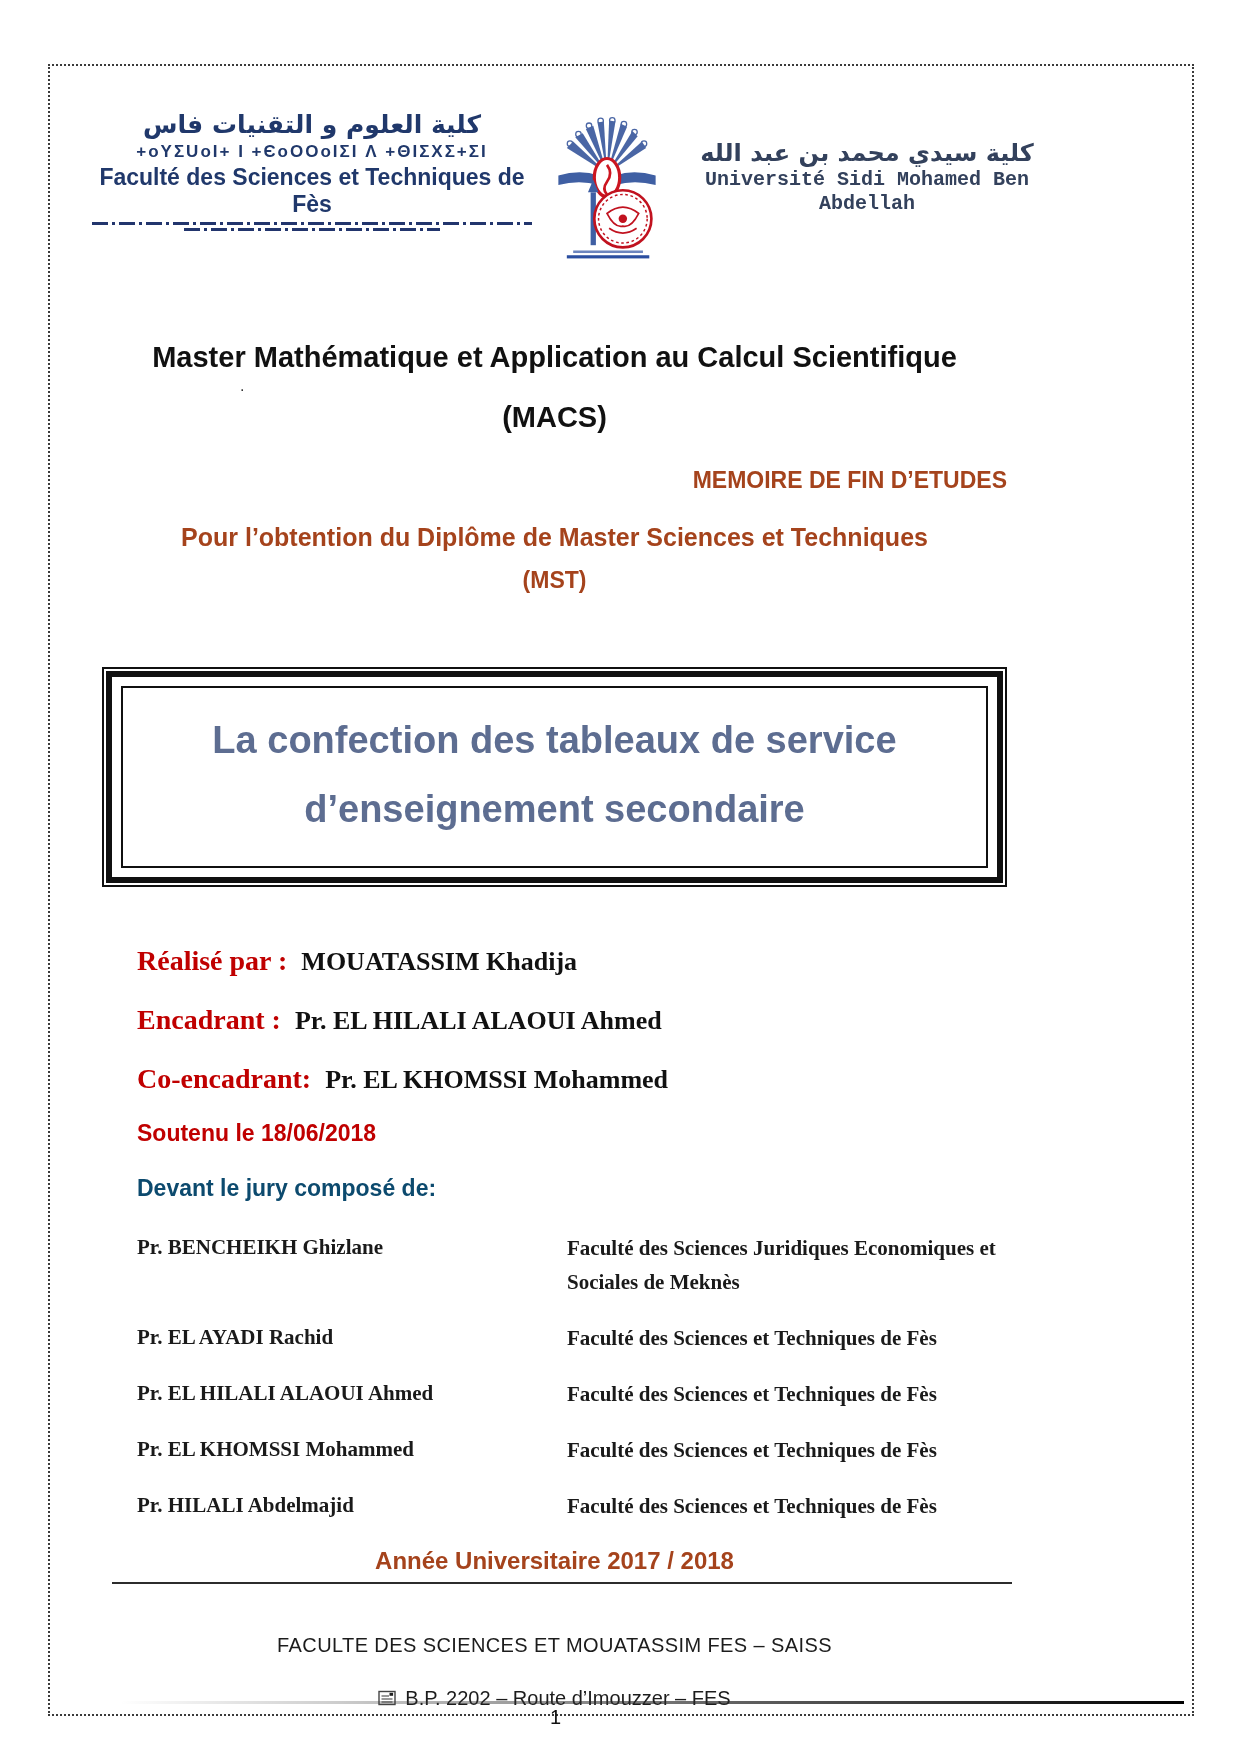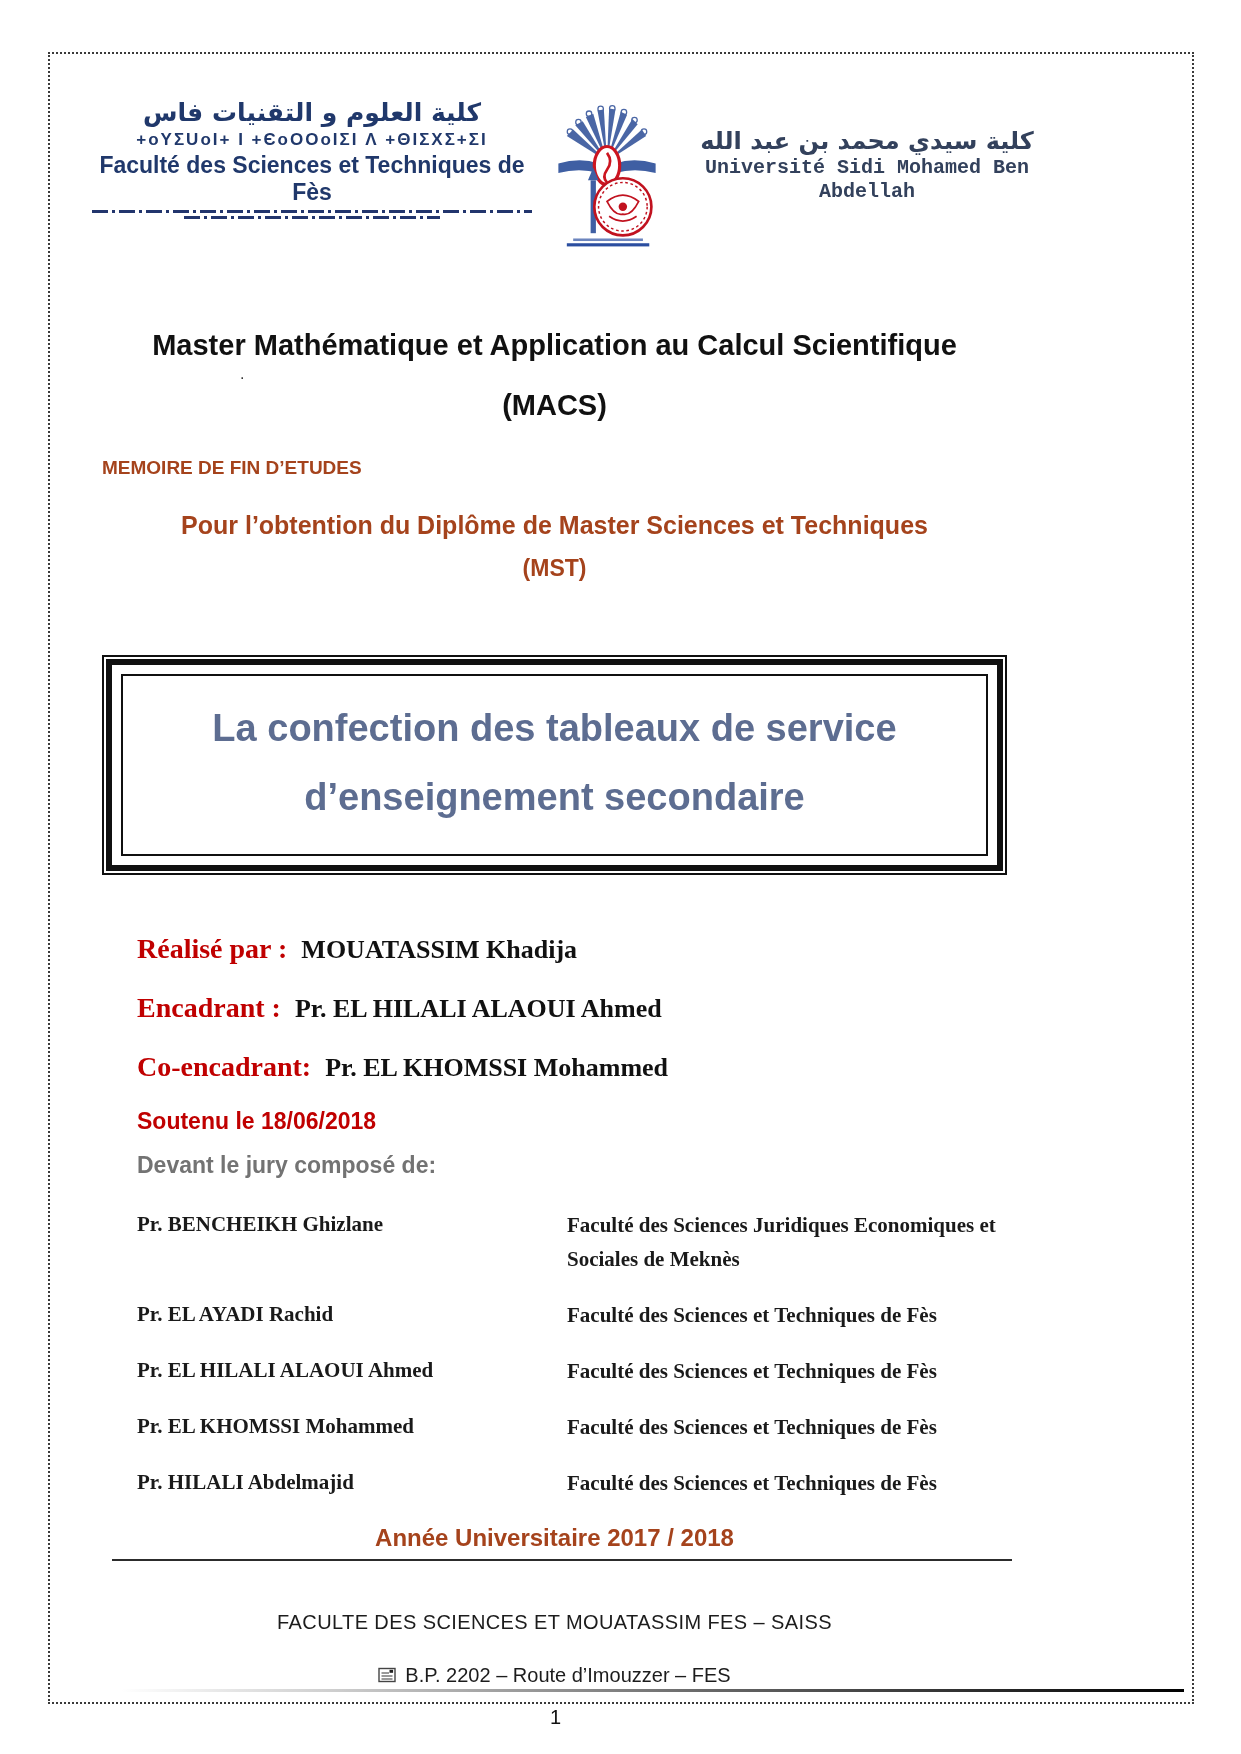--- a/index.html
+++ b/index.html
@@ -1,21 +1,21 @@
 <!DOCTYPE html>
 <html><head>
 <meta charset="utf-8">
 <style>
   html,body{margin:0;padding:0;background:#ffffff;}
   .page{
     position:relative;width:1241px;height:1754px;background:#fff;
     font-family:"Liberation Sans","DejaVu Sans",sans-serif;color:#1a1a1a;overflow:hidden;
   }
   .border-box{
-    position:absolute;left:48px;top:52px;width:1146px;height:1652px;
+    position:absolute;left:48px;top:64px;width:1146px;height:1652px;
     border:2px dotted #3a3a3a;box-sizing:border-box;
   }
   .content{position:absolute;left:52px;top:0;width:905px;}
   
   .header{display:flex;margin-top:44px;align-items:flex-start;width:960px;margin-left:-10px;}
   .header-left{width:440px;text-align:center;color:#20386b;}
   .header-left .ar{font-family:"DejaVu Sans",sans-serif;font-weight:bold;font-size:25px;line-height:30px;}
   .header-left .tif{font-size:17px;font-weight:bold;letter-spacing:2px;line-height:24px;}
   .header-left .fr{font-size:23px;font-weight:bold;line-height:27px;}
   .dashdot{height:3px;margin-top:4px;
@@ -23,37 +23,37 @@
   .dashdot.short{width:58%;margin:3px auto 0 auto;}
   .header-logo{width:150px;display:flex;justify-content:center;padding-top:2px;}
   .header-right{width:370px;text-align:center;color:#20386b;padding-top:28px;}
   .header-right .ar{font-family:"DejaVu Sans",sans-serif;font-weight:bold;font-size:24px;line-height:30px;color:#33415c;}
   .header-right .tif{font-size:15px;font-weight:bold;letter-spacing:1px;line-height:24px;color:#333;}
   .header-right .fr{font-size:20px;font-weight:bold;line-height:24px;color:#33415c;font-family:Liberation Mono, monospace;}
   
   .h-master{margin:78px 0 0 0;text-align:center;font-size:29px;font-weight:bold;color:#111;line-height:38px;}
   .tiny-dot{margin-top:2px;margin-left:138px;font-size:16px;line-height:16px;color:#333;}
   .h-macs{margin:4px 0 0 0;text-align:center;font-size:29px;font-weight:bold;color:#111;line-height:38px;}
-  .h-memoire{margin:28px 0 0 0;text-align:left;font-size:19px;font-weight:bold;line-height:32px;}
+  .h-memoire{margin:28px 0 0 0;text-align:right;font-size:23px;font-weight:bold;line-height:32px;}
   .h-obtention{margin:25px 0 0 0;text-align:center;font-size:25px;font-weight:bold;line-height:32px;}
   .h-mst{margin:12px 0 0 0;text-align:center;font-size:23px;font-weight:bold;line-height:30px;}
   
   .tbox{margin-top:72px;border:2px solid #101010;padding:2px;}
   .tbox2{border:6px solid #101010;padding:9px;}
   .tbox3{border:2px solid #101010;padding:18px 10px 22px 10px;text-align:center;}
   .tbox3 .tline{font-size:38px;font-weight:bold;color:#5d6d91;line-height:69px;}
   
   .credits{margin-top:54px;margin-left:35px;font-family:"Liberation Serif","DejaVu Serif",serif;}
   .credit-row{margin-bottom:19px;height:40px;line-height:40px;}
   .credit-label{color:#c00000;font-weight:bold;font-size:28px;margin-right:14px;}
   .credit-value{color:#111;font-weight:bold;font-size:26px;}
   
   .defense{margin-left:35px;}
   .d-date{margin-top:2px;font-size:23px;font-weight:bold;color:#c00000;line-height:30px;}
-  .d-jury{margin-top:14px;font-size:23px;font-weight:bold;color:#737373;line-height:30px;}
+  .d-jury{margin-top:25px;font-size:23px;font-weight:bold;color:#0c4a6e;line-height:30px;}
   
   .jury{margin-top:28px;margin-left:35px;font-family:"Liberation Serif","DejaVu Serif",serif;}
   .jury-row{display:flex;align-items:flex-start;margin-bottom:22px;justify-content:center;}
   .jury-name{width:430px;font-size:21px;font-weight:bold;line-height:32px;}
   .jury-aff{width:440px;font-size:21px;font-weight:bold;line-height:34px;}
   
   .annee{text-align:center;font-size:24px;font-weight:bold;line-height:32px;}
   .rule{margin-top:5px;margin-left:10px;width:900px;height:0;border-top:2px solid #2c2c2c;}
   .fac-line{margin-top:48px;text-align:center;font-size:20px;letter-spacing:.4px;color:#1c1c1c;line-height:26px;}
   .addr-line{margin-top:27px;text-align:center;font-size:20px;color:#1c1c1c;line-height:26px;display:flex;justify-content:center;align-items:center;gap:8px;}

